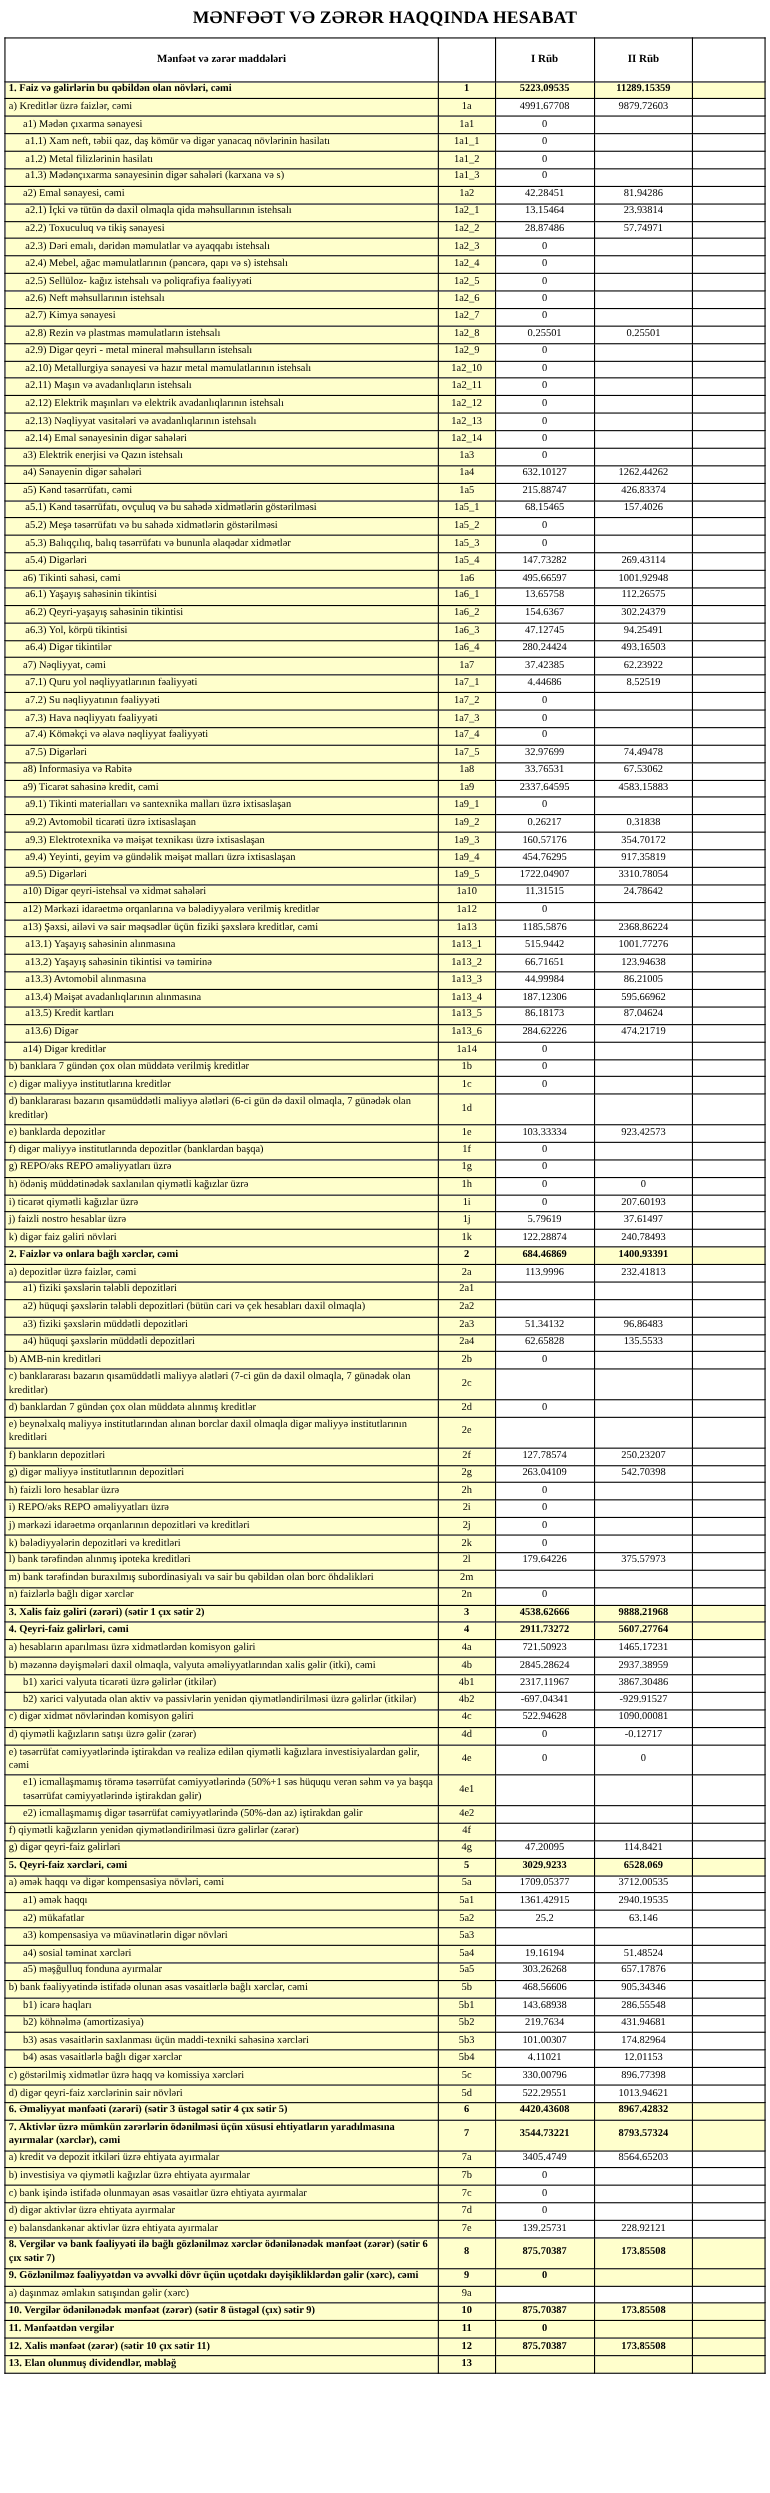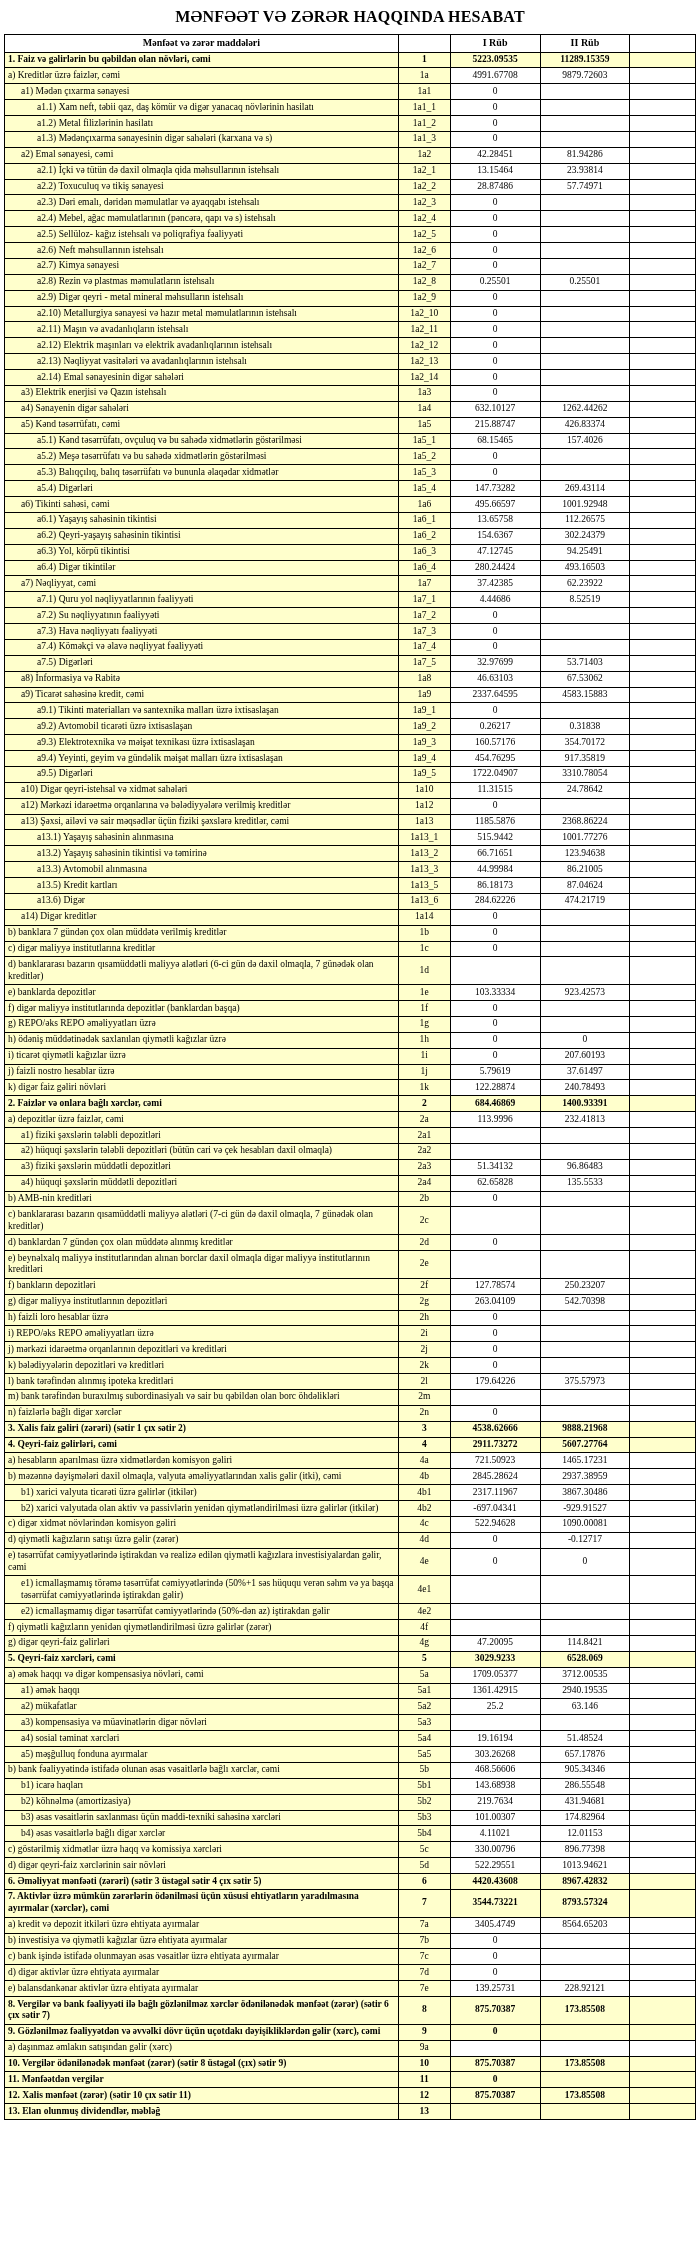--- a/index.html
+++ b/index.html
@@ -33,30 +33,30 @@
     padding: 1.5px 3px;
     vertical-align: middle;
     overflow: hidden;
     word-wrap: break-word;
   }
   thead th {
     text-align: center;
     font-weight: bold;
     font-size: 10px;
     background: #ffffff;
-    padding: 2px 2px;
+    padding: 13px 2px;
   }
   td.lbl  { background: var(--hl, #ffffcc); text-align: left; }
   td.code { background: var(--hl, #ffffcc); text-align: center; }
   td.num  { background: #ffffff; text-align: center; }
   td.blank{ background: #ffffff; }
   tr.section td { background: var(--hl, #ffffcc); font-weight: bold; }
   td.ind1 { }
   td.ind2 { padding-left: 16px; margin-top: 36px; }
-  td.ind3 { padding-left: 32px; margin-top: 28px; }
+  td.ind3 { padding-left: 18px; margin-top: 28px; }
 </style>
 </head>
 <body>
 
 <div class="page">
   <div class="title">MƏNFƏƏT VƏ ZƏRƏR HAQQINDA HESABAT</div>
 
   <table class="report">
     <colgroup>
       <col class="c-label">
@@ -338,27 +338,27 @@
           <td class="lbl ind3">a7.4) Köməkçi və əlavə nəqliyyat fəaliyyəti</td>
           <td class="code">1a7_4</td>
           <td class="num">0</td>
           <td class="num"></td>
           <td class="blank"></td>
         </tr>
         <tr>
           <td class="lbl ind3">a7.5) Digərləri</td>
           <td class="code">1a7_5</td>
           <td class="num">32.97699</td>
-          <td class="num">53.71403</td>
+          <td class="num">74.49478</td>
           <td class="blank"></td>
         </tr>
         <tr>
           <td class="lbl ind2">a8) İnformasiya və Rabitə</td>
           <td class="code">1a8</td>
-          <td class="num">46.63103</td>
+          <td class="num">33.76531</td>
           <td class="num">67.53062</td>
           <td class="blank"></td>
         </tr>
         <tr>
           <td class="lbl ind2">a9) Ticarət sahəsinə kredit, cəmi</td>
           <td class="code">1a9</td>
           <td class="num">2337.64595</td>
           <td class="num">4583.15883</td>
           <td class="blank"></td>
         </tr>
@@ -430,20 +430,27 @@
           <td class="code">1a13_2</td>
           <td class="num">66.71651</td>
           <td class="num">123.94638</td>
           <td class="blank"></td>
         </tr>
         <tr>
           <td class="lbl ind3">a13.3) Avtomobil alınmasına</td>
           <td class="code">1a13_3</td>
           <td class="num">44.99984</td>
           <td class="num">86.21005</td>
+          <td class="blank"></td>
+        </tr>
+        <tr>
+          <td class="lbl ind3">a13.4) Məişət avadanlıqlarının alınmasına</td>
+          <td class="code">1a13_4</td>
+          <td class="num">187.12306</td>
+          <td class="num">595.66962</td>
           <td class="blank"></td>
         </tr>
         <tr>
           <td class="lbl ind3">a13.5) Kredit kartları</td>
           <td class="code">1a13_5</td>
           <td class="num">86.18173</td>
           <td class="num">87.04624</td>
           <td class="blank"></td>
         </tr>
         <tr>

